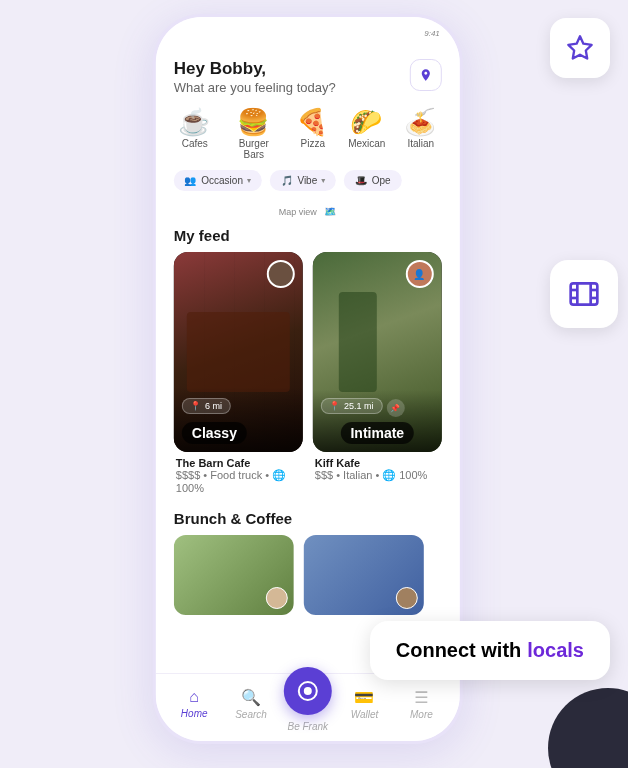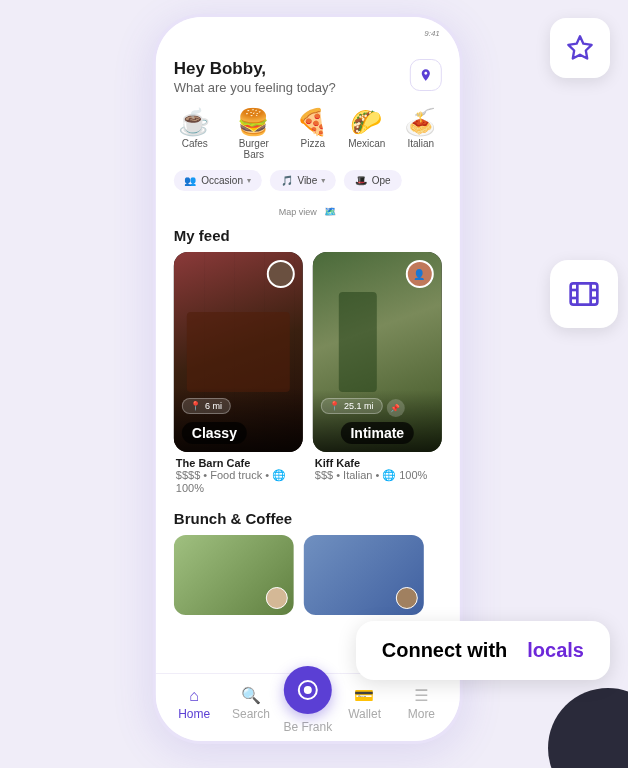--- a/index.html
+++ b/index.html
@@ -51,21 +51,21 @@
       background: white;
       border-radius: 18px;
       padding: 18px 26px;
       box-shadow: 0 4px 20px rgba(0,0,0,0.13);
       z-index: 20;
       font-size: 20px;
       font-weight: 700;
       white-space: nowrap;
       display: flex;
       align-items: center;
-      gap: 20px;
+      gap: 6px;
     }
     .connect-tooltip .locals {
       color: #6d28d9;
     }
 
     
     .phone-frame {
       position: absolute;
       left: 50%;
       top: 14px;
@@ -351,22 +351,23 @@
     }
 
     .nav-item {
       display: flex;
       flex-direction: column;
       align-items: center;
       gap: 2px;
       flex: 1;
     }
     .nav-label {
-      font-size: 12px;
+      font-size: 10px;
       color: #aaa;
+      font-style: italic;
     }
     .nav-label.active {
       color: #5b3fd4;
     }
     .nav-icon {
       font-size: 16px;
       color: #bbb;
     }
     .nav-icon.active {
       color: #5b3fd4;

